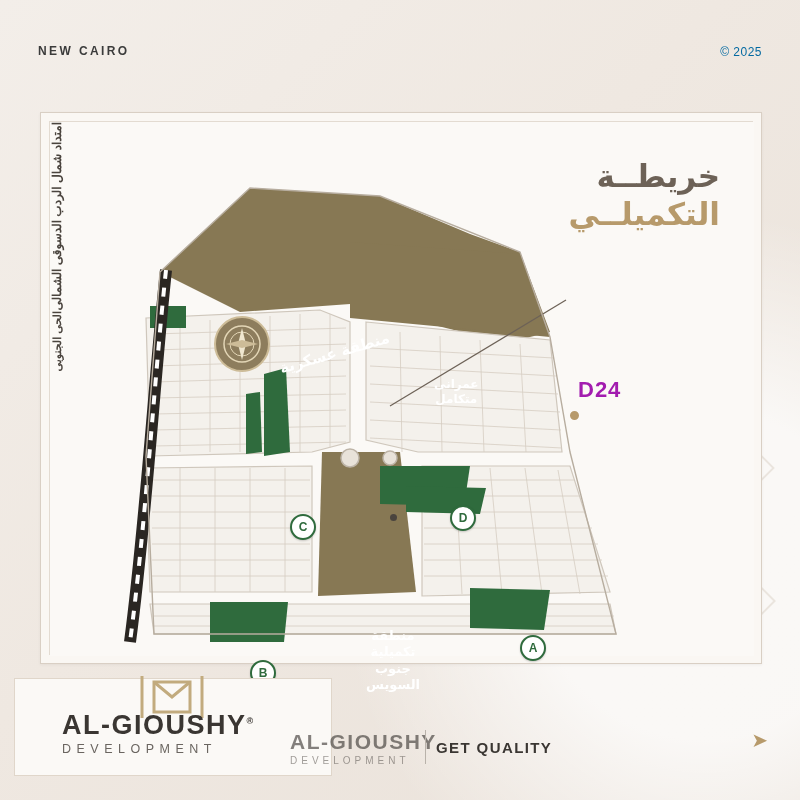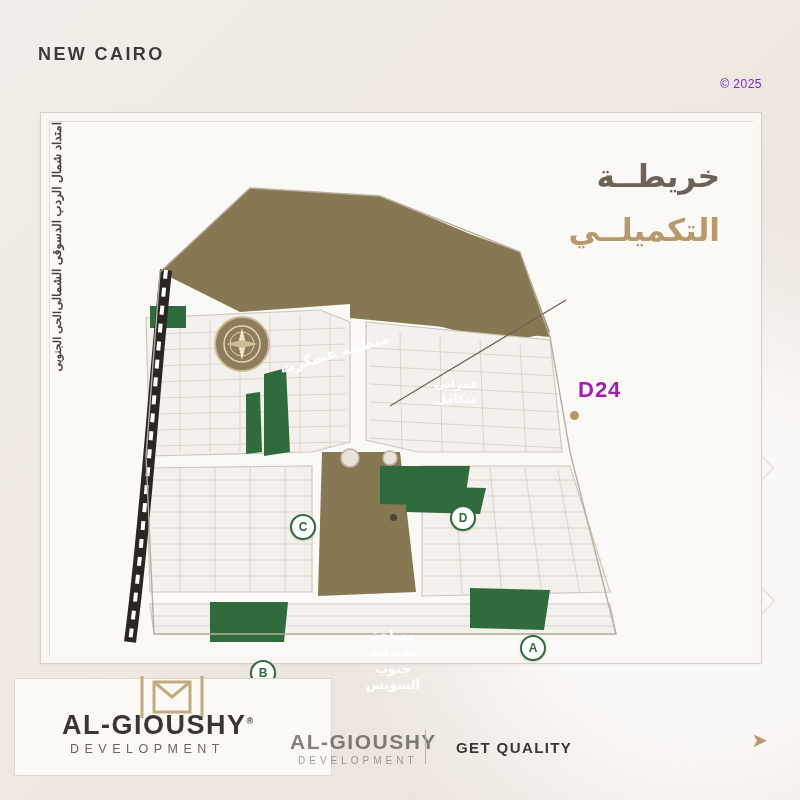--- a/index.html
+++ b/index.html
@@ -19,25 +19,25 @@
       linear-gradient(135deg,#f3eee9 0%,#efe8e1 45%,#eae2da 100%);
   }
   .bg-diamonds{position:absolute;right:0;bottom:120px;width:220px;height:260px;opacity:.55;}
   .page{position:absolute;inset:0;}
 
   
   .header{
     position:absolute;top:42px;left:38px;right:38px;height:22px;
   }
   .brand-city{
-    font-size:18px;letter-spacing:2.4px;font-weight:bold;color:#3b3b3b;
+    font-size:12px;letter-spacing:2.4px;font-weight:bold;color:#3b3b3b;
     position:absolute;left:0;top:2px;
   }
   .copyright{
-    font-size:12px;color:#6d28d9;position:absolute;right:0;top:3px;letter-spacing:.5px;margin-top:32px;
+    font-size:12px;color:#0369a1;position:absolute;right:0;top:3px;letter-spacing:.5px;
   }
 
   
   .map-card{
     position:absolute;left:40px;top:112px;width:720px;height:550px;
     background:#faf7f3;
     border:1px solid #d9cfc4;
     box-shadow:0 1px 3px rgba(0,0,0,.05);
   }
   .map-inner{
@@ -48,21 +48,21 @@
 
   
   .map-title{
     position:absolute;right:32px;top:36px;text-align:right;direction:rtl;
   }
   .map-title .line1{
     font-size:31px;font-weight:bold;color:#6d6257;letter-spacing:1px;
     font-family:"DejaVu Sans", sans-serif;
   }
   .map-title .line2{
-    font-size:31px;font-weight:bold;color:#b79a6b;margin-top:18px;letter-spacing:1px;
+    font-size:31px;font-weight:bold;color:#b79a6b;margin-top:2px;letter-spacing:1px;
     font-family:"DejaVu Sans", sans-serif;
   }
 
   
   .d24{
     position:absolute;left:528px;top:255px;
     font-size:22px;font-weight:bold;color:#a21caf;letter-spacing:1px;
   }
   .d24-dot{
     position:absolute;left:518px;top:287px;width:9px;height:9px;border-radius:50%;
@@ -125,31 +125,31 @@
   .footer-card{
     position:absolute;left:14px;bottom:24px;width:316px;height:96px;
     background:#fbf9f6;border:1px solid #e0d6ca;
   }
   .logo-wrap{position:absolute;left:40px;bottom:40px;width:560px;height:74px;}
   .logo-name{
     font-size:27px;font-weight:bold;letter-spacing:1.5px;color:#3a3632;
     font-family:"Liberation Sans", sans-serif;
   }
   .logo-sub{
-    font-size:12.5px;letter-spacing:5.5px;color:#6a6560;margin-top:1px;margin-left:8px;
+    font-size:12.5px;letter-spacing:5.5px;color:#6a6560;margin-top:1px;
   }
   .logo-ghost{position:absolute;left:290px;bottom:34px;opacity:.62;}
   .logo-ghost .logo-name{font-size:21px;}
   .logo-ghost .logo-sub{font-size:10px;letter-spacing:4px;}
   .reg-mark{font-size:9px;vertical-align:super;}
   .divider{
     position:absolute;left:425px;bottom:36px;width:1px;height:34px;background:#b9b2aa;
   }
   .tagline{
-    position:absolute;left:456px;bottom:44px;font-size:15px;letter-spacing:1.4px;
+    position:absolute;left:436px;bottom:44px;font-size:15px;letter-spacing:1.4px;
     color:#3a3632;font-weight:bold;
   }
   .arrow{
     position:absolute;right:32px;bottom:48px;color:#b79a6b;font-size:20px;
   }
 </style>
 </head>
 <body>
 
 <div class="bg-wash"></div>

